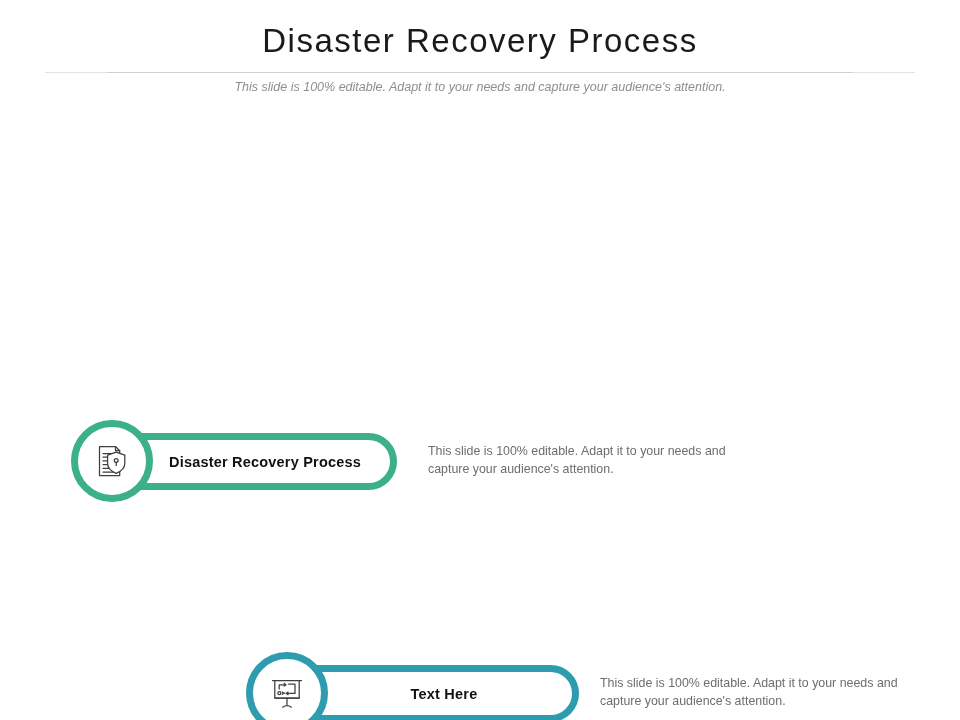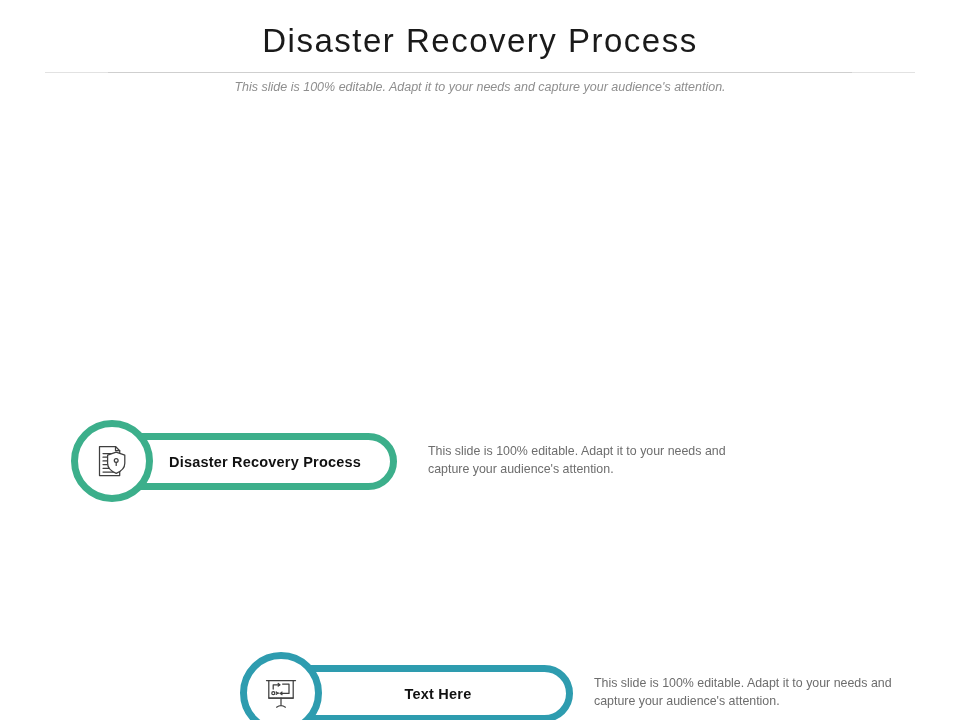--- a/index.html
+++ b/index.html
@@ -143,21 +143,21 @@
           <path d="M25.2 12.2 l8.6 3 v8.1 c0 5.1-4 8.2-8.6 10-4.6-1.8-8.6-4.9-8.6-10 v-8.1 z" fill="#ffffff"></path>
           <circle cx="25.2" cy="20.4" r="1.9"></circle>
           <path d="M25.2 22.3 v3.1"></path>
         </svg>
       </span>
     </div>
 
     <div class="desc left" style="left:428px; top:236px; width:330px;">This slide is 100% editable. Adapt it to your needs and capture your audience's attention.</div>
   </div>
 
-  <div class="row" style="left:10px; top:323px; width:776px;">
+  <div class="row" style="left:16px; top:323px; width:776px;">
 
     <div class="pill" style="left:271px; top:342px; width:292px; height:57px; border-color:#2E9CAF;">
     </div>
     <div class="pill-label" style="left:300px; top:342px; width:256px; height:57px;">Text Here</div>
 
     <div class="badge" style="left:230px; top:329px; border-color:#2E9CAF;">
       <span>
         <svg width="42" height="42" viewBox="0 0 42 42" fill="none" stroke="#3f3f3f" stroke-width="1.25" stroke-linecap="round" stroke-linejoin="round">
           <path d="M6.5 8.5 h29"></path>
           <path d="M8.8 8.5 v17.6 h24.4 v-17.6"></path>

